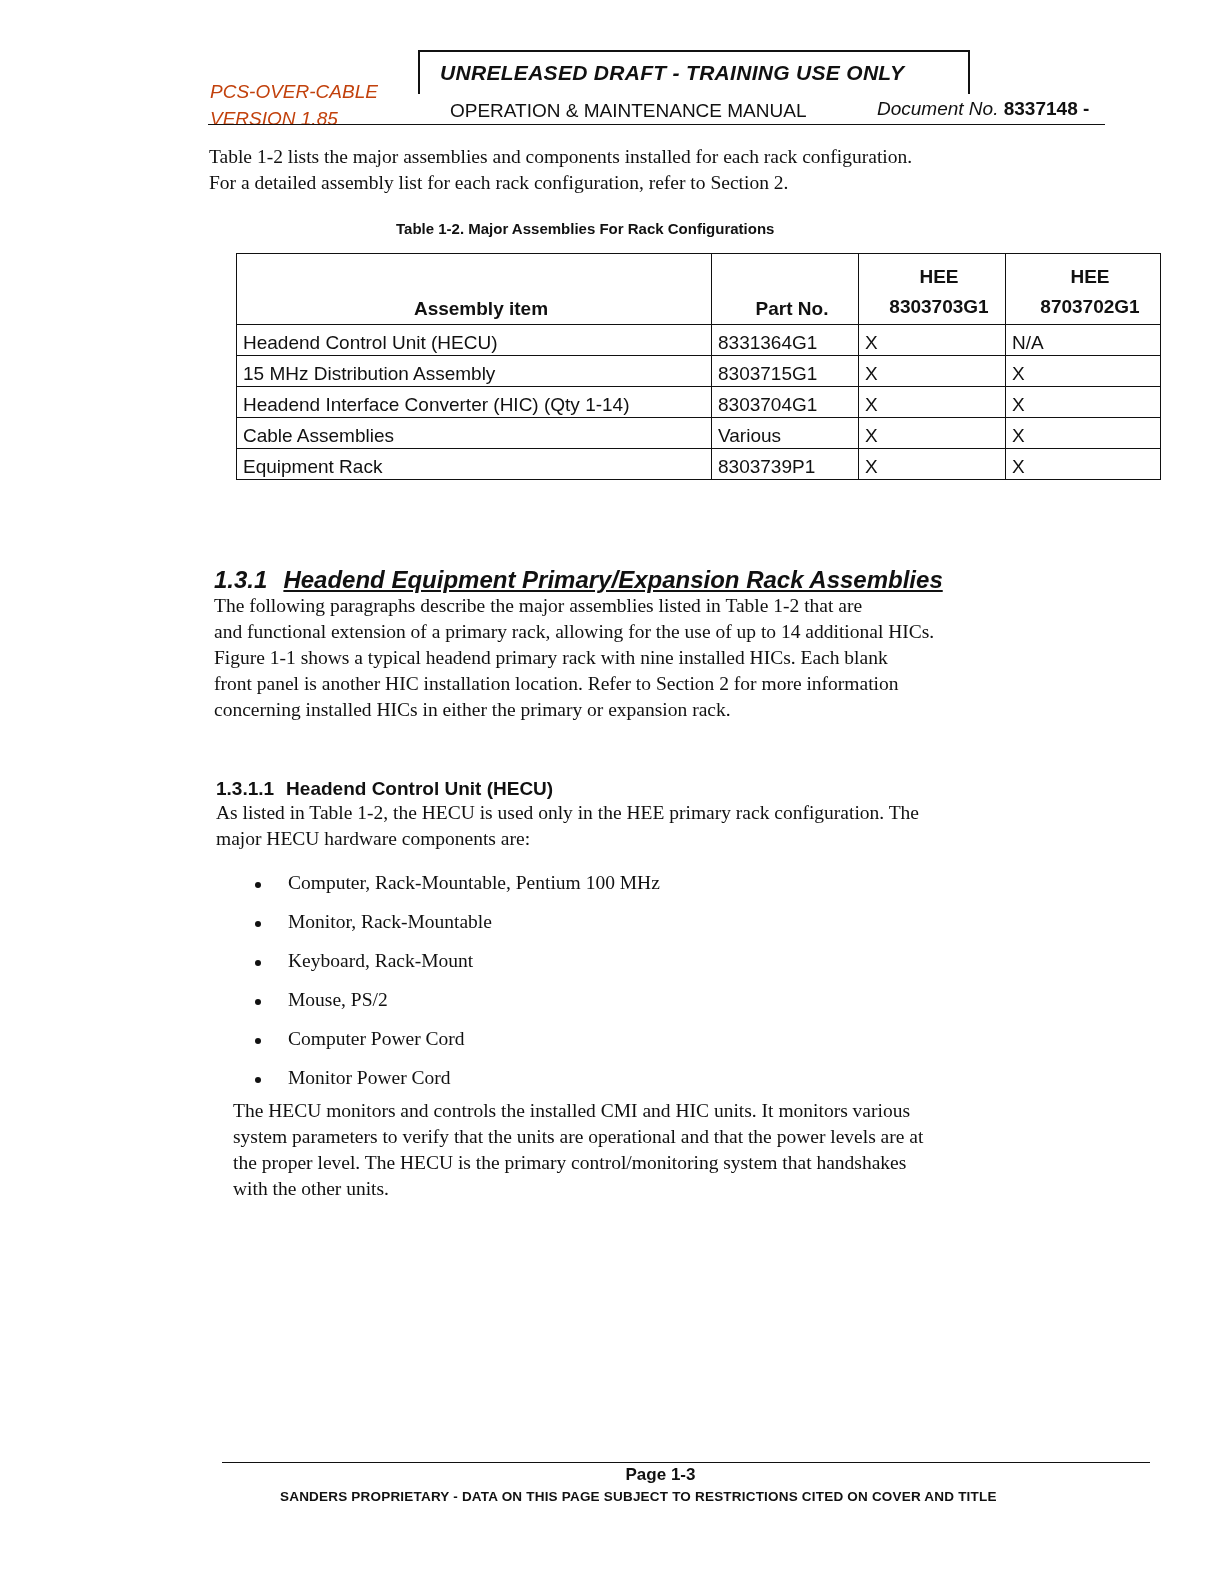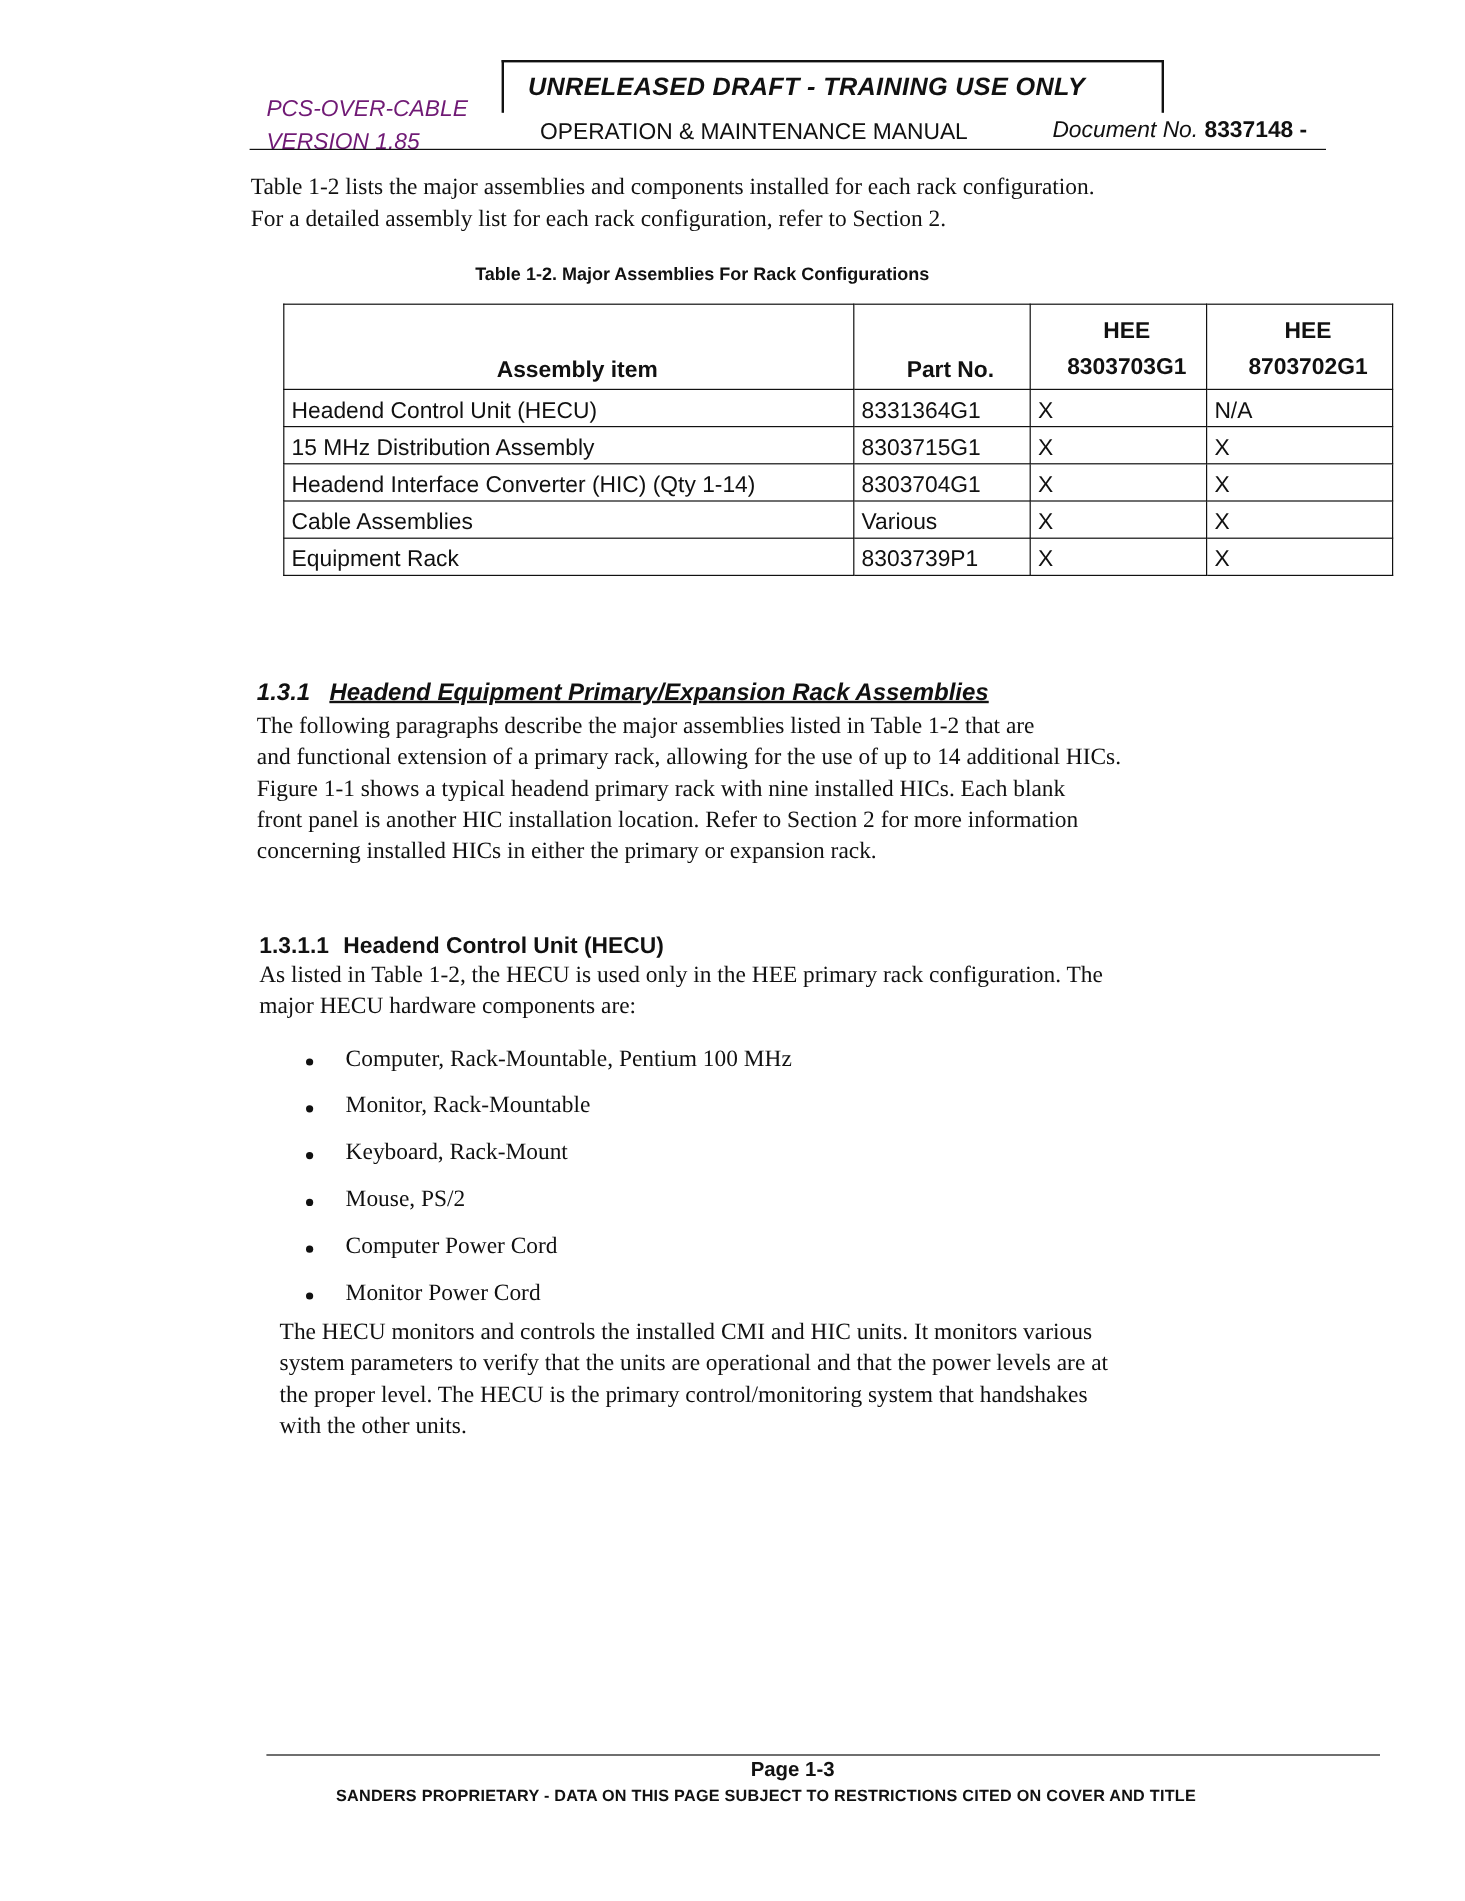--- a/index.html
+++ b/index.html
@@ -1,20 +1,20 @@
 <!DOCTYPE html>
 <html><head>
 <meta charset="utf-8">
 <style>
   html, body { margin: 0; padding: 0; background: #ffffff; }
   body { width: 1221px; height: 1584px; position: relative; overflow: hidden; color: #111; }
   .page { position: absolute; left: 0; top: 0; width: 1221px; height: 1584px; }
 
   
-  .hdr-left { position: absolute; left: 222px; top: 78px; font-family: "Liberation Sans", sans-serif; font-style: italic; font-size: 19px; line-height: 27px; color: #701a75; }
+  .hdr-left { position: absolute; left: 210px; top: 78px; font-family: "Liberation Sans", sans-serif; font-style: italic; font-size: 19px; line-height: 27px; color: #c2410c; }
   .draft-box { position: absolute; left: 418px; top: 50px; width: 552px; height: 44px; border: 2px solid #111; border-bottom: none; box-sizing: border-box; }
   .draft-box span { position: absolute; left: 20px; top: 9px; font-family: "Liberation Sans", sans-serif; font-weight: bold; font-style: italic; font-size: 21px; letter-spacing: 0.3px; }
   .hdr-sub { position: absolute; left: 450px; top: 100px; font-family: "Liberation Sans", sans-serif; font-size: 19px; }
   .hdr-doc { position: absolute; left: 877px; top: 98px; font-family: Liberation Sans, sans-serif; font-size: 19px; }
   .hdr-doc .it { font-style: italic; }
   .hdr-doc .num { font-weight: bold; }
   .hdr-rule { position: absolute; left: 208px; top: 124px; width: 897px; height: 0; border-top: 1.5px solid #111; }
 
   
   .serif { font-family: "Liberation Serif", serif; font-size: 19.5px; line-height: 26px; }
@@ -28,21 +28,21 @@
   table.asm thead th { height: 66px; padding-left: 20px; }
   table.asm th.hee { line-height: 30px; padding-bottom: 2px; }
   table.asm th.item, table.asm th.part { padding-bottom: 4px; }
   table.asm td { height: 29px; vertical-align: bottom; padding-bottom: 1px; }
   .c1 { width: 448px; }
   .c2 { width: 120px; }
   .c3 { width: 120px; }
   .c4 { width: 128px; }
 
   
-  .sec131 { position: absolute; left: 214px; top: 566px; font-family: "Liberation Sans", sans-serif; font-weight: bold; font-style: italic; font-size: 20px; }
+  .sec131 { position: absolute; left: 214px; top: 566px; font-family: "Liberation Sans", sans-serif; font-weight: bold; font-style: italic; font-size: 24px; }
   .sec131 .num { margin-right: 16px; }
   .sec131 .title { text-decoration: underline; }
   .para1 { position: absolute; left: 214px; top: 593px; width: 910px; }
   .sec1311 { position: absolute; left: 216px; top: 778px; font-family: "Liberation Sans", sans-serif; font-weight: bold; font-size: 19px; }
   .sec1311 .num { margin-right: 12px; }
   .para2 { position: absolute; left: 216px; top: 800px; width: 910px; }
 
   ul.bullets { position: absolute; left: 252px; top: 870px; margin: 0; padding: 0; list-style: none; }
   ul.bullets li { position: relative; height: 39px; padding-left: 36px; }
   ul.bullets li .dot { position: absolute; left: 3px; top: 12px; width: 6px; height: 6px; border-radius: 50%; background: #111; }

